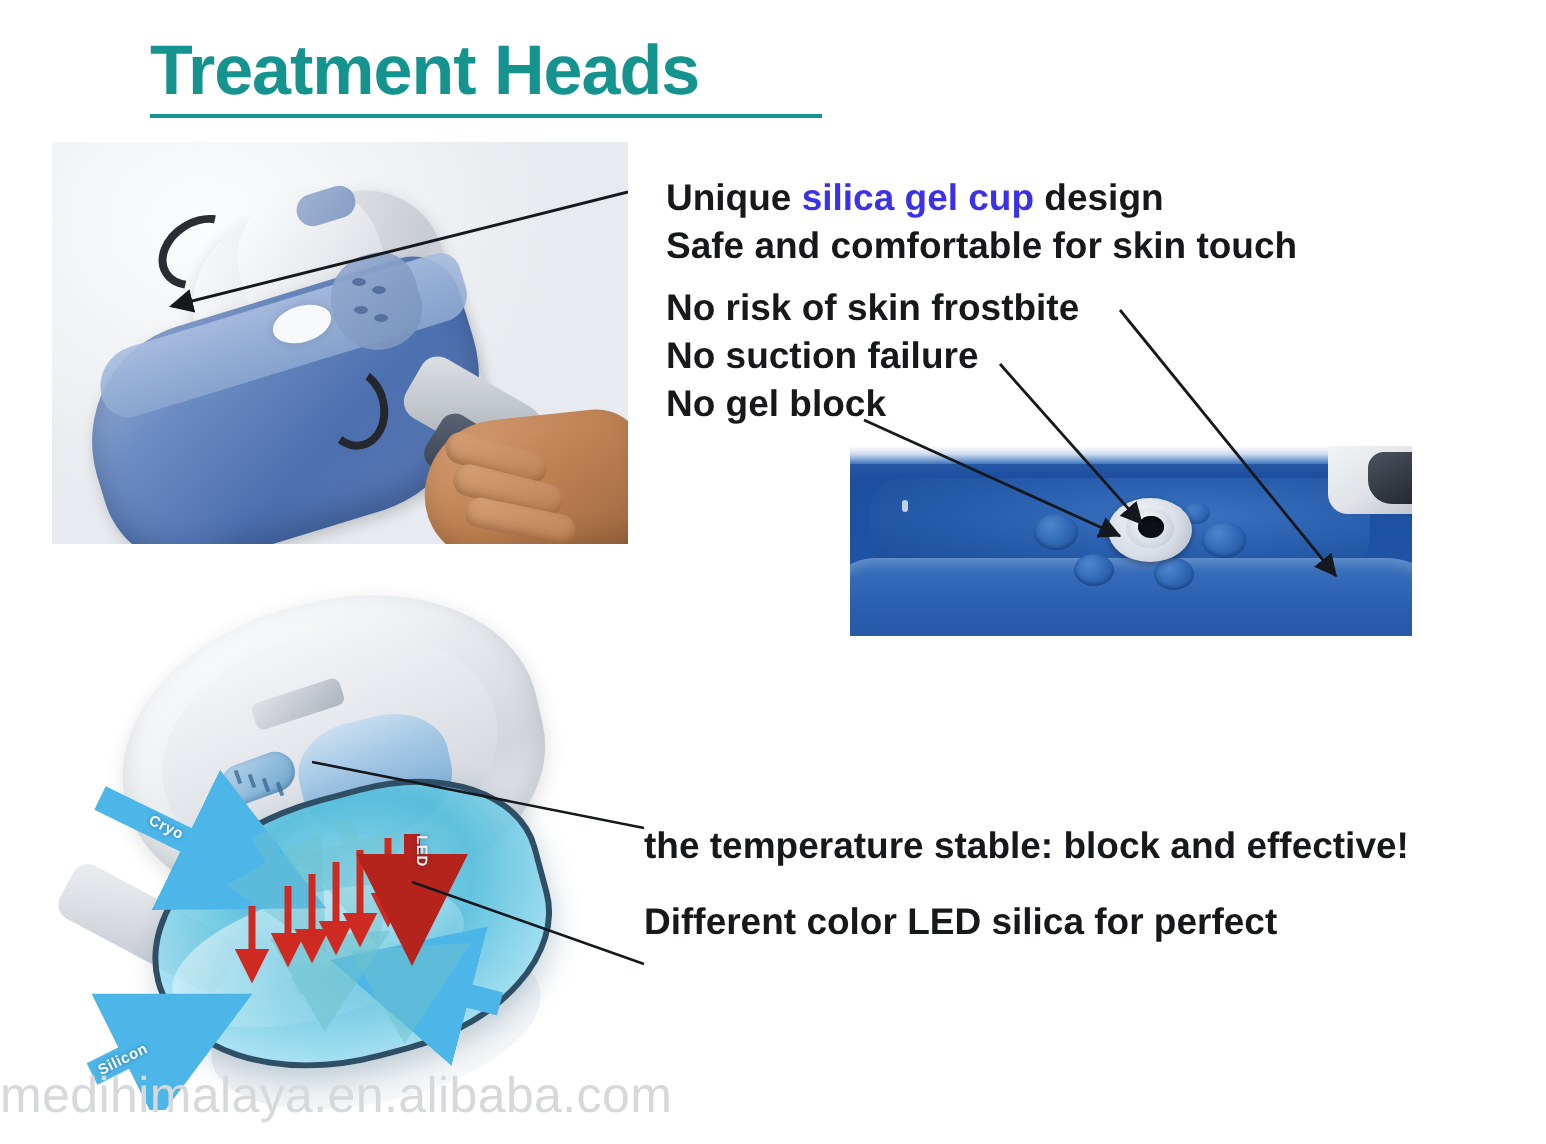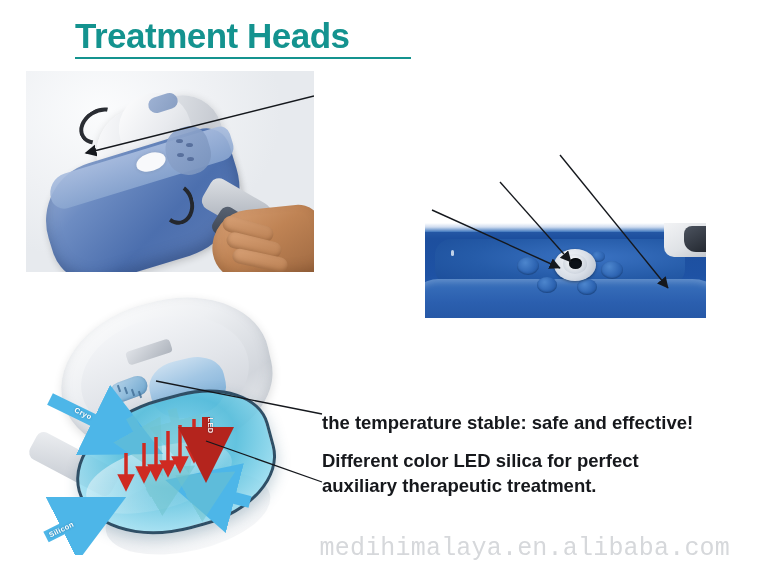--- a/index.html
+++ b/index.html
@@ -460,25 +460,25 @@
     left: 0; top: 0;
     width: 310px; height: 258px;
   }
 
   
   #watermark {
     position: absolute;
     left: 0;
     top: 534px;
     width: 730px;
-    text-align: right;
+    text-align: left;
     font-size: 25px;
     color: #d6d8db;
     letter-spacing: .2px;
-    font-family: Liberation Mono, monospace;
+    font-family: Liberation Sans, sans-serif;
   }
 </style>
 </head>
 <body>
 
 <div id="slide">
 
   <div id="title-block">
     <div id="page-title">Treatment Heads</div>
     <div id="title-rule"></div>
@@ -538,26 +538,33 @@
     <div class="gc-port-outer"></div>
     <div class="gc-port-mid"></div>
     <div class="gc-port-hole"></div>
 
     <div class="gc-speck"></div>
 
     <div class="gc-right-shell"></div>
     <div class="gc-right-dark"></div>
   </div>
 
+  <div id="text-block-top">
+    <div class="line"><span>Unique </span><span class="accent">silica gel cup</span><span> design</span></div>
+    <div class="line">Safe and comfortable for skin touch</div>
+    <div class="gap-small"></div>
+    <div class="line">No risk of skin frostbite</div>
+    <div class="line">No suction failure</div>
+    <div class="line">No gel block</div>
+  </div>
 
   <div id="text-block-bottom">
-    <div class="line">the temperature stable: safe and effective!</div>
+    <div class="line">the temperature stable: block and effective!</div>
     <div class="gap-mid"></div>
     <div class="line">Different color LED silica for perfect</div>
-    <div class="line">auxiliary therapeutic treatment.</div>
   </div>
 
   <div id="diagram-cutaway">
     <div class="dg-ghost"></div>
     <div class="dg-shell-outer"></div>
     <div class="dg-shell-inner"></div>
     <div class="dg-stem"></div>
     <div class="dg-hinge" style="left:104px;top:48px;width:46px;height:14px;transform:rotate(-18deg);"></div>
     <div class="dg-hinge" style="left:146px;top:150px;width:22px;height:12px;transform:rotate(26deg);"></div>
     <div class="dg-collar"></div>

